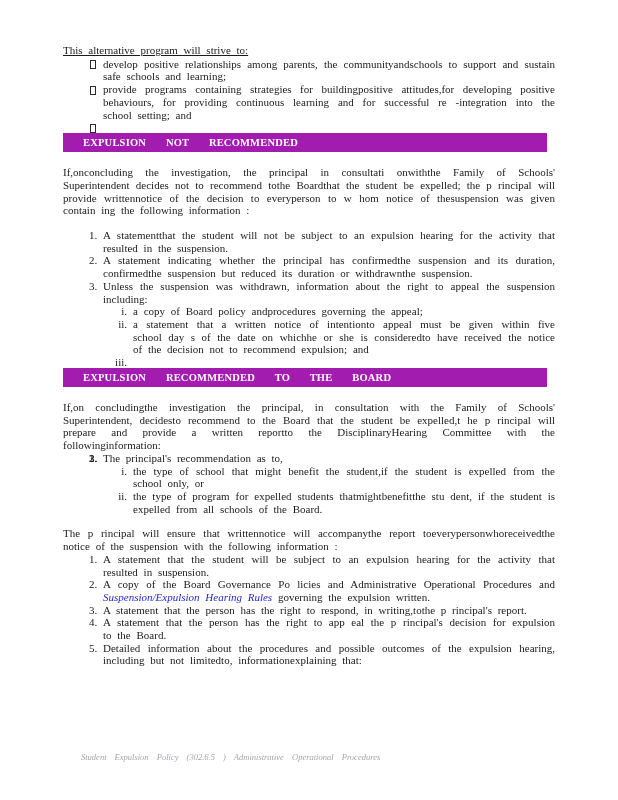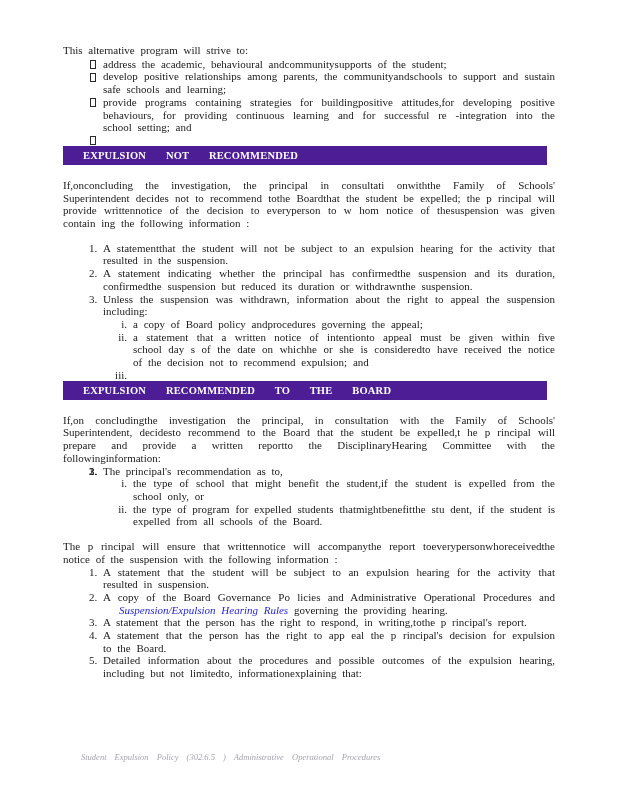--- a/index.html
+++ b/index.html
@@ -10,76 +10,72 @@
     background: #ffffff;
     box-sizing: border-box;
     padding: 44px 63px 0 63px;
     font-family: "Liberation Serif", "DejaVu Serif", serif;
     font-size: 11px;
     line-height: 12.7px;
     color: #1b1b1b;
     overflow: hidden;
   }
   .jtext { text-align: justify; word-spacing: 3px; }
-  .lead { margin: 0 0 1px 0; }
+  .lead { margin: 0 0 1px 0; text-decoration: underline; }
 
   
   .li  { position: relative; padding-left: 40px; }
   .li .marker { position: absolute; left: 26px; top: 0; width: 13px; }
   .li2 { position: relative; padding-left: 70px; }
   .li2 .marker { position: absolute; left: 44px; top: 0; width: 20px; text-align: right; }
 
   
   .tofu {
     position: absolute; left: 27px; top: 2.5px;
     width: 4px; height: 7px;
     border: 1px solid #2a2a2a;
     display: inline-block;
   }
 
   .bar {
-    background: #4c1d95;
+    background: #a21caf;
     color: #ffffff;
     font-weight: bold;
     font-size: 10.5px;
     line-height: 13px;
     height: 19px;
     box-sizing: border-box;
     padding: 3px 0 0 20px;
     word-spacing: 17px;
     letter-spacing: 0.2px;
     margin: 12px 8px 14px 0;
   }
 
   .gap-s { height: 12px; }
 
-  .doc-link { color: #1f1fd4; font-style: italic; text-decoration: none; margin-left: 16px; }
+  .doc-link { color: #1f1fd4; font-style: italic; text-decoration: none; }
 
   .footer {
     position: absolute;
     left: 81px; top: 752px;
     font-style: italic;
     font-size: 8.5px;
     line-height: 10.5px;
     color: #a4a4ae;
     word-spacing: 6px;
   }
 </style>
 </head>
 <body>
 
 <div class="page">
 
   <div class="lead jtext">This alternative program will strive to:</div>
 
   <div>
-    <div class="li jtext">
-      <span class="tofu"></span>
-      <span>address the academic, behavioural andcommunitysupports of the student;</span>
-    </div>
     <div class="li jtext">
       <span class="tofu"></span>
       <span>develop positive relationships among parents, the communityandschools to support and sustain safe schools and learning;</span>
     </div>
     <div class="li jtext">
       <span class="tofu"></span>
       <span>provide programs containing strategies for buildingpositive attitudes,for developing positive behaviours, for providing continuous learning and for successful re -integration into the school setting; and</span>
     </div>
     <div class="li jtext">
       <span class="tofu"></span>
@@ -151,21 +147,21 @@
 
   <div>
     <div class="li jtext">
       <span class="marker">1.</span>
       <span>A statement that the student will be subject to an expulsion hearing for the activity that resulted in suspension.</span>
     </div>
     <div class="li jtext">
       <span class="marker">2.</span>
       <span>A copy of the Board Governance Po licies and Administrative Operational Procedures and</span>
       <a href="#" class="doc-link">Suspension/Expulsion Hearing Rules</a>
-      <span>governing the providing hearing.</span>
+      <span>governing the expulsion written.</span>
     </div>
     <div class="li jtext">
       <span class="marker">3.</span>
       <span>A statement that the person has the right to respond, in writing,tothe p rincipal's report.</span>
     </div>
     <div class="li jtext">
       <span class="marker">4.</span>
       <span>A statement that the person has the right to app eal the p rincipal's decision for expulsion to the Board.</span>
     </div>
     <div class="li jtext">

